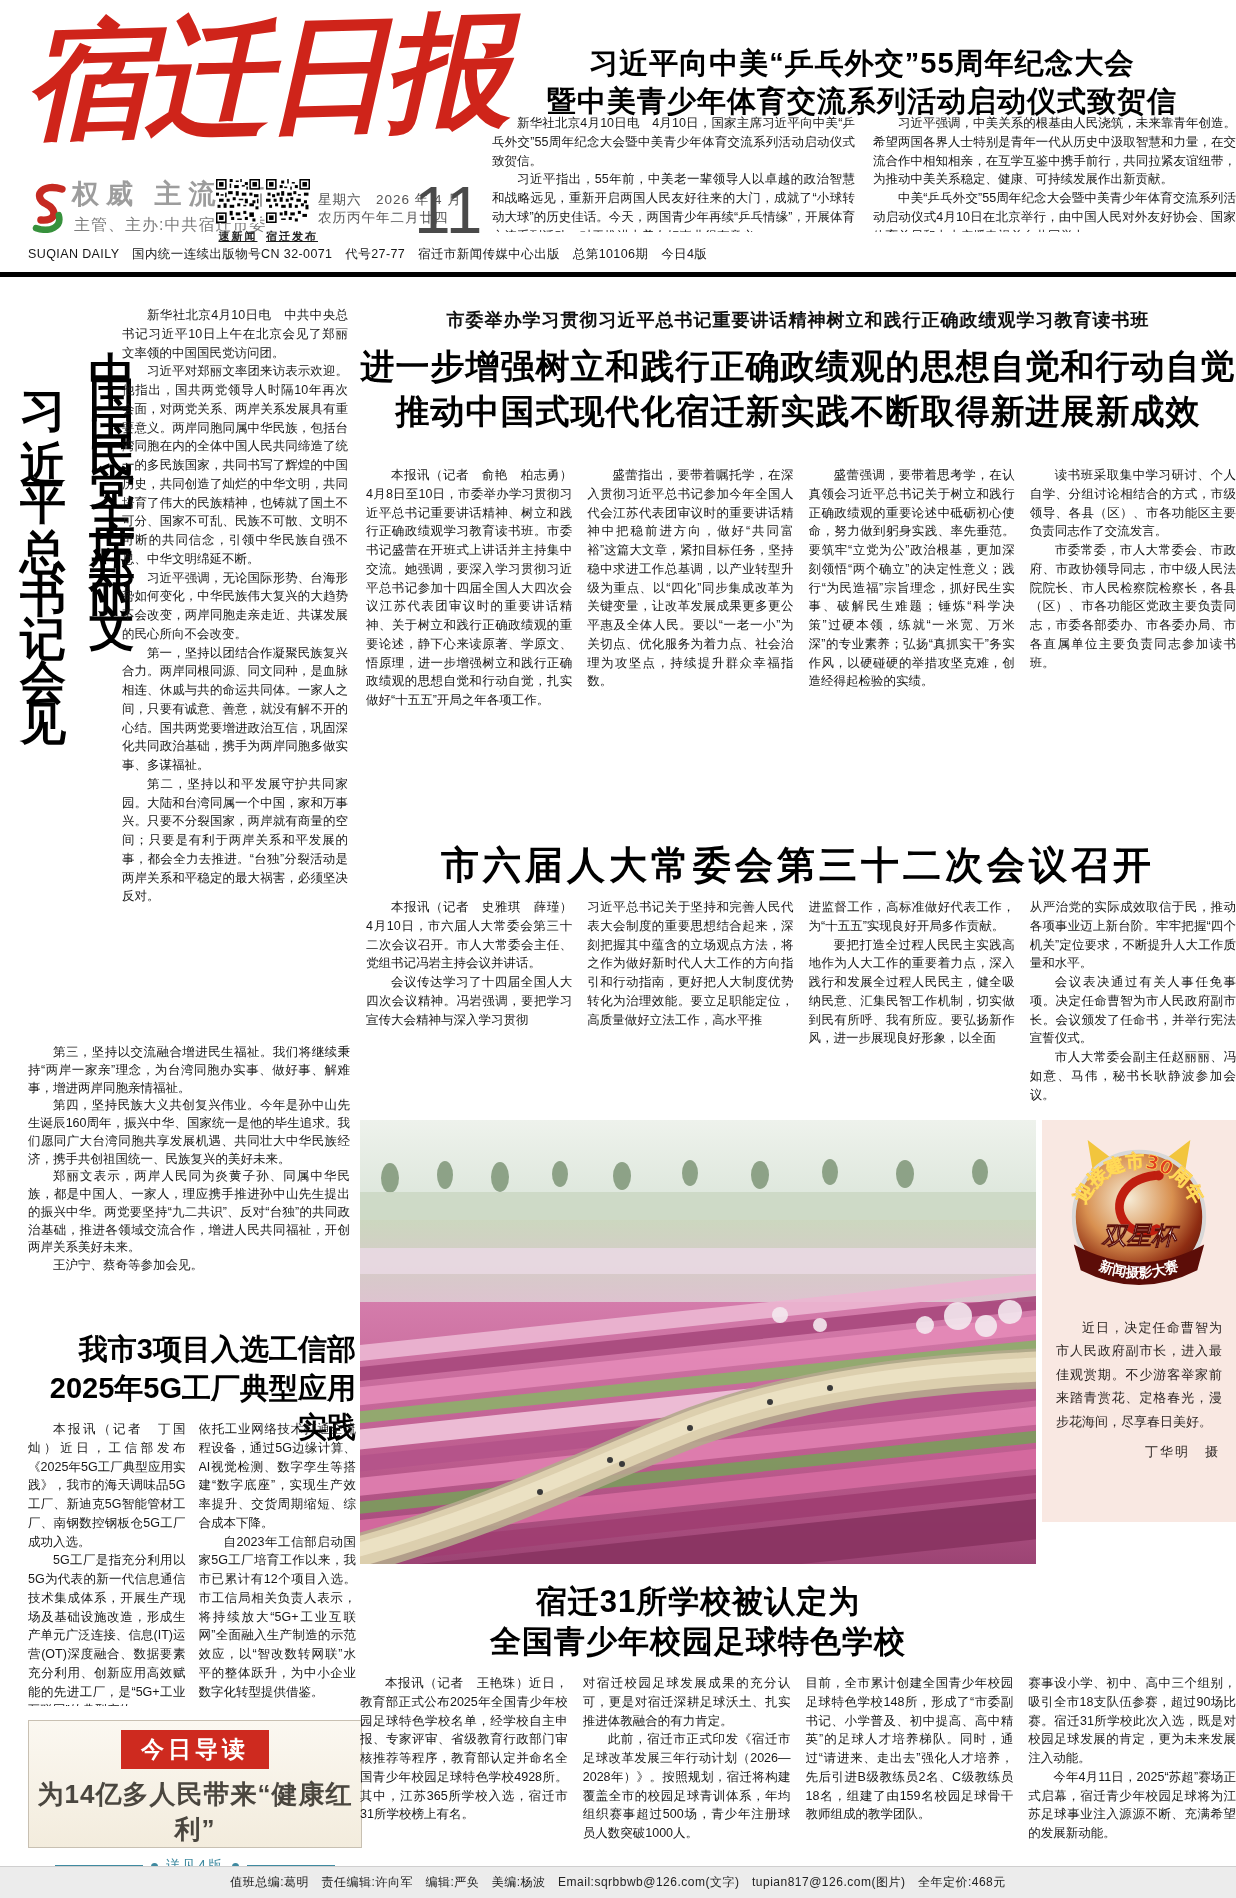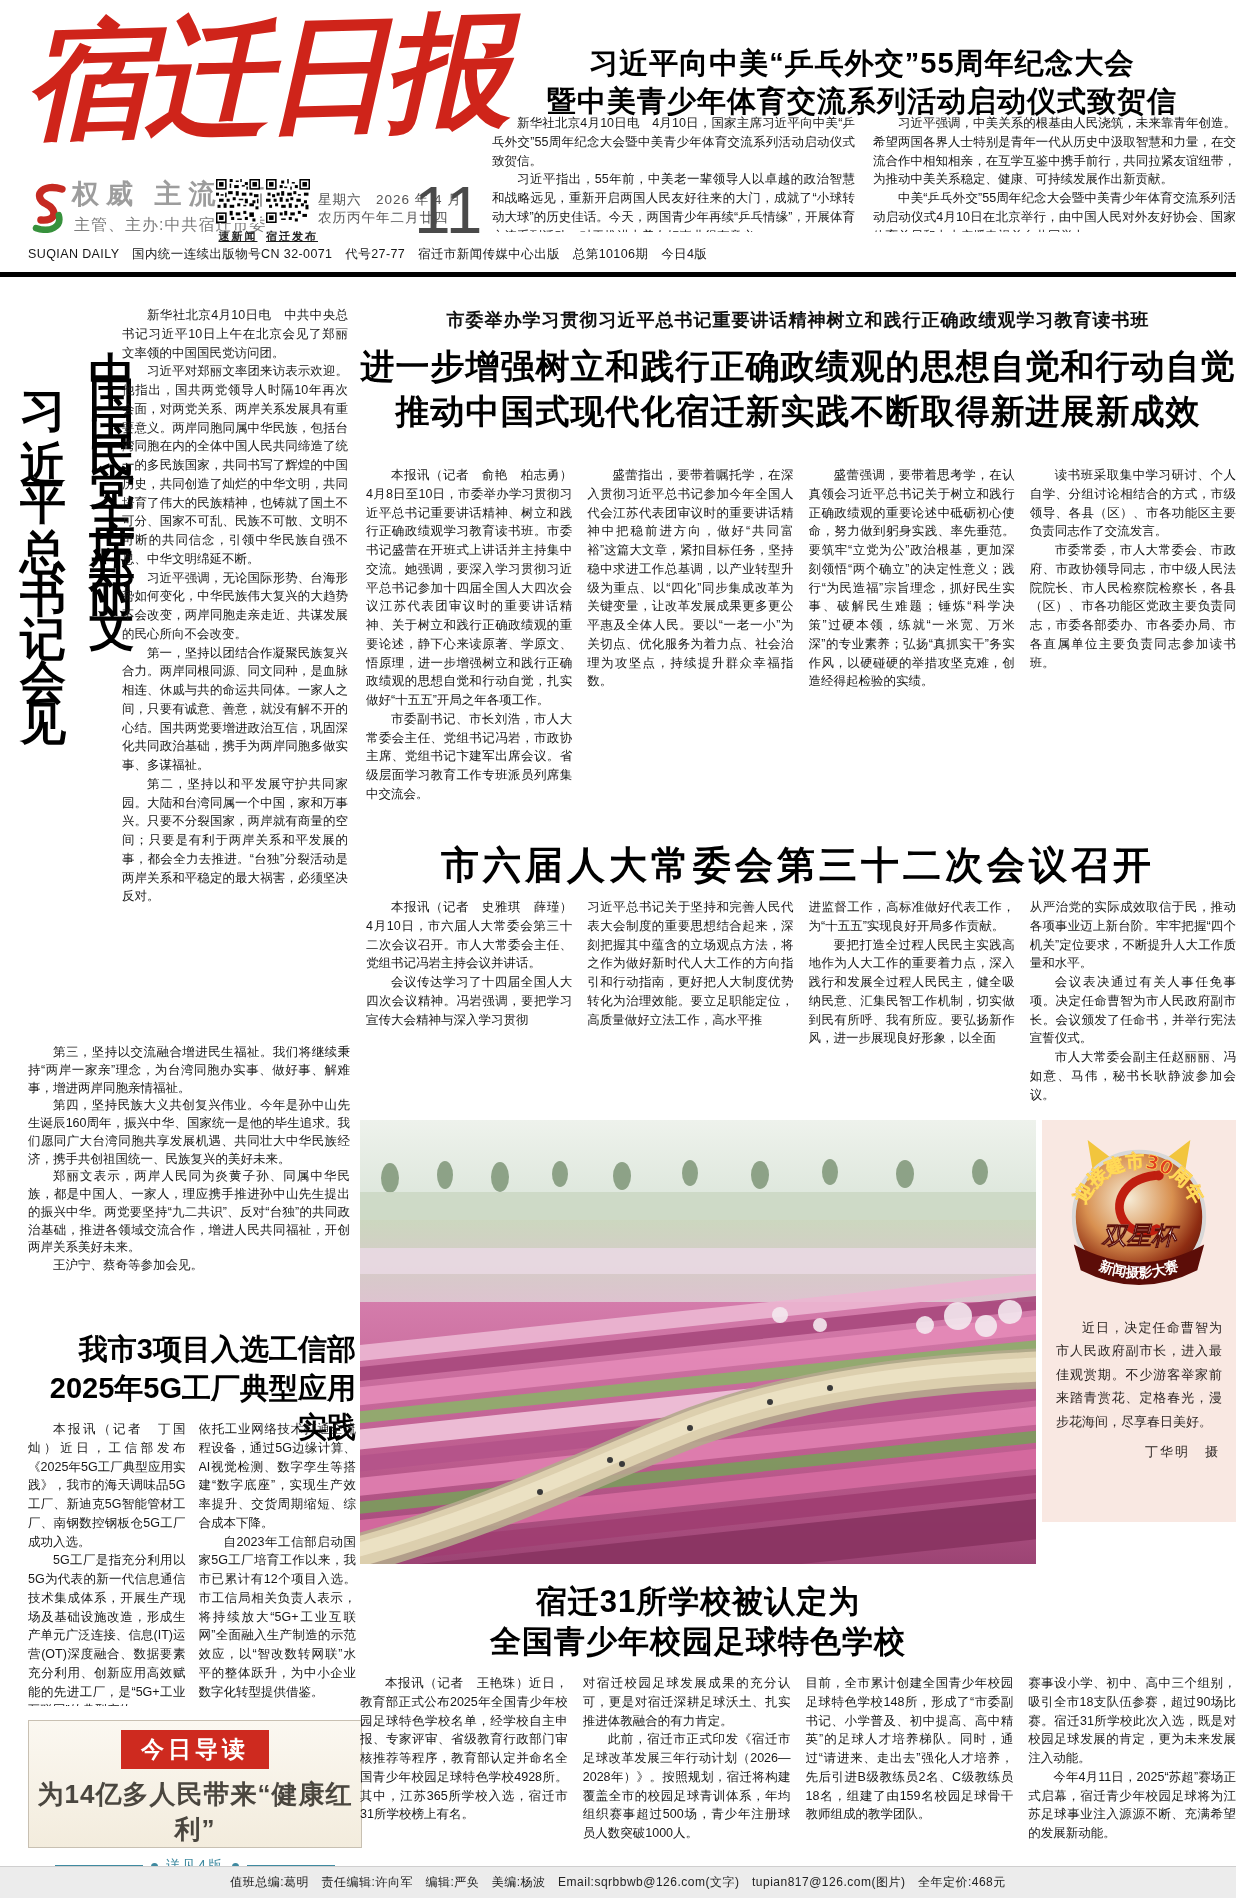--- a/index.html
+++ b/index.html
@@ -280,21 +280,20 @@
   </div>
 
   <div class="abs kicker">市委举办学习贯彻习近平总书记重要讲话精神树立和践行正确政绩观学习教育读书班</div>
   <div class="abs c-headline">
     <div>进一步增强树立和践行正确政绩观的思想自觉和行动自觉</div>
     <div>推动中国式现代化宿迁新实践不断取得新进展新成效</div>
   </div>
   <div class="abs c-body bt">
     <div class="col">
         <p class="para">本报讯（记者　俞艳　柏志勇）4月8日至10日，市委举办学习贯彻习近平总书记重要讲话精神、树立和践行正确政绩观学习教育读书班。市委书记盛蕾在开班式上讲话并主持集中交流。她强调，要深入学习贯彻习近平总书记参加十四届全国人大四次会议江苏代表团审议时的重要讲话精神、关于树立和践行正确政绩观的重要论述，静下心来读原著、学原文、悟原理，进一步增强树立和践行正确政绩观的思想自觉和行动自觉，扎实做好“十五五”开局之年各项工作。</p>
-        <p class="para">市委副书记、市长刘浩，市人大常委会主任、党组书记冯岩，市政协主席、党组书记卞建军出席会议。省级层面学习教育工作专班派员列席集中交流会。</p>
       </div>
     <div class="col">
         <p class="para">盛蕾指出，要带着嘱托学，在深入贯彻习近平总书记参加今年全国人代会江苏代表团审议时的重要讲话精神中把稳前进方向，做好“共同富裕”这篇大文章，紧扣目标任务，坚持稳中求进工作总基调，以产业转型升级为重点、以“四化”同步集成改革为关键变量，让改革发展成果更多更公平惠及全体人民。要以“一老一小”为关切点、优化服务为着力点、社会治理为攻坚点，持续提升群众幸福指数。</p>
       </div>
     <div class="col">
         <p class="para">盛蕾强调，要带着思考学，在认真领会习近平总书记关于树立和践行正确政绩观的重要论述中砥砺初心使命，努力做到躬身实践、率先垂范。要筑牢“立党为公”政治根基，更加深刻领悟“两个确立”的决定性意义；践行“为民造福”宗旨理念，抓好民生实事、破解民生难题；锤炼“科学决策”过硬本领，练就“一米宽、万米深”的专业素养；弘扬“真抓实干”务实作风，以硬碰硬的举措攻坚克难，创造经得起检验的实绩。</p>
       </div>
     <div class="col">
         <p class="para">读书班采取集中学习研讨、个人自学、分组讨论相结合的方式，市级领导、各县（区）、市各功能区主要负责同志作了交流发言。</p>
         <p class="para">市委常委，市人大常委会、市政府、市政协领导同志，市中级人民法院院长、市人民检察院检察长，各县（区）、市各功能区党政主要负责同志，市委各部委办、市各委办局、市各直属单位主要负责同志参加读书班。</p>

